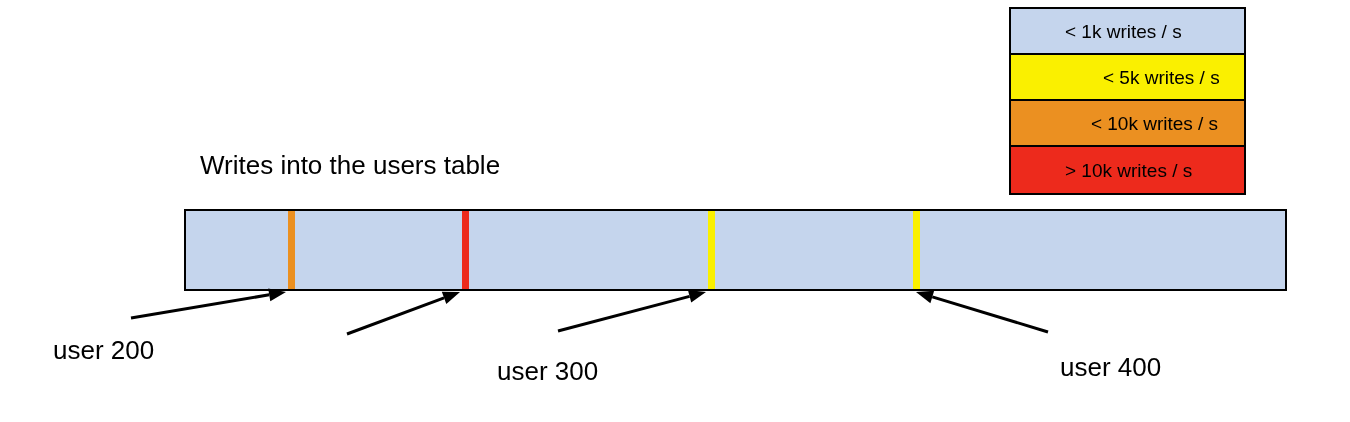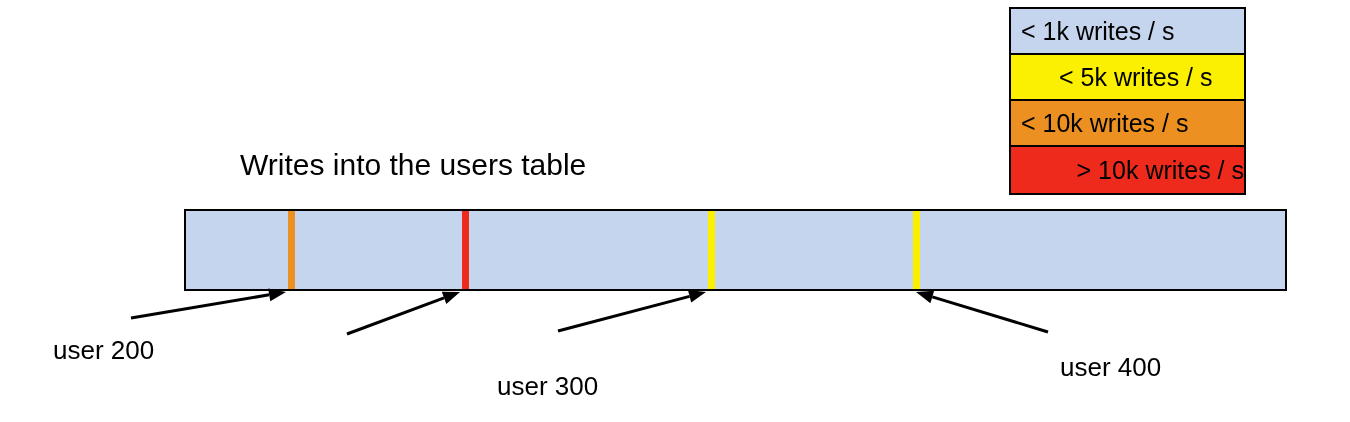--- a/index.html
+++ b/index.html
@@ -32,39 +32,38 @@
   .legend-row {
     height: 46px;
     box-sizing: border-box;
     border-bottom: 2px solid #000000;
     display: flex;
     align-items: center;
     padding-left: 10px;
   }
   .legend-row:last-child {
     border-bottom: none;
-    justify-content: flex-end;
   }
   .legend-label {
-    font-size: 25px;
+    font-size: 19px;
     line-height: 25px;
     color: #000000;
     white-space: nowrap;
+    margin-left: 44px;
   }
 
   
   #chart-title {
     position: absolute;
     left: 200px;
     top: 150px;
-    font-size: 30px;
+    font-size: 26px;
     line-height: 30px;
     color: #000000;
     white-space: nowrap;
-    margin-left: 40px;
   }
 
   
   #bar {
     position: absolute;
     left: 184px;
     top: 209px;
     width: 1103px;
     height: 82px;
     border: 2px solid #000000;
@@ -101,39 +100,39 @@
 
 <div id="canvas">
 
   <div id="legend">
     <div class="legend-row" style="background: rgb(197, 213, 237);">
       <span class="legend-label">&lt; 1k writes / s</span>
     </div>
     <div class="legend-row" style="background: rgb(250, 240, 0); padding-left: 48px;">
       <span class="legend-label">&lt; 5k writes / s</span>
     </div>
-    <div class="legend-row" style="background: rgb(235, 144, 33);">
+    <div class="legend-row" style="background: rgb(235, 144, 33); justify-content: center;">
       <span class="legend-label">&lt; 10k writes / s</span>
     </div>
     <div class="legend-row" style="background: rgb(237, 42, 28);">
       <span class="legend-label">&gt; 10k writes / s</span>
     </div>
   </div>
 
   <div id="chart-title">Writes into the users table</div>
 
   <div id="bar" style="background: rgb(197, 213, 237);">
     <div class="stripe" style="left: 102px; width: 7px; background: rgb(235, 144, 33);"></div>
     <div class="stripe" style="left: 276px; width: 7px; background: rgb(237, 42, 28);"></div>
     <div class="stripe" style="left: 522px; width: 7px; background: rgb(250, 240, 0);"></div>
     <div class="stripe" style="left: 727px; width: 7px; background: rgb(250, 240, 0);"></div>
   </div>
 
   <div class="pointer-label" style="left: 53px; top: 335px;">user 200</div>
-  <div class="pointer-label" style="left: 497px; top: 371px;">user 300</div>
+  <div class="pointer-label" style="left: 497px; top: 356px;">user 300</div>
   <div class="pointer-label" style="left: 1019px; top: 352px; margin-left: 41px;">user 400</div>
 
   <svg id="arrows" viewBox="0 0 1350 422" width="1350" height="422" xmlns="http://www.w3.org/2000/svg">
     <g id="arrow-group" fill="none" stroke="#000000" stroke-width="3">
         <line x1="131" y1="318" x2="269.23423588009086" y2="294.8123217233396" stroke="#000000" stroke-width="3"></line>
         <polygon points="286,292 270.30953536254424,301.2227609456578 268.1589363976375,288.4018825010214" fill="#000000" stroke="none"></polygon>
         <line x1="347" y1="334" x2="444.0650858482081" y2="297.9227114546483" stroke="#000000" stroke-width="3"></line>
         <polygon points="460,292 446.3296519926325,304.01547274798054 441.8005197037838,291.8299501613161" fill="#000000" stroke="none"></polygon>
         <line x1="558" y1="331" x2="689.5611725471184" y2="296.33185318015126" stroke="#000000" stroke-width="3"></line>
         <polygon points="706,292 691.2174693512939,302.617287206253 687.904875742943,290.0464191540495" fill="#000000" stroke="none"></polygon>

